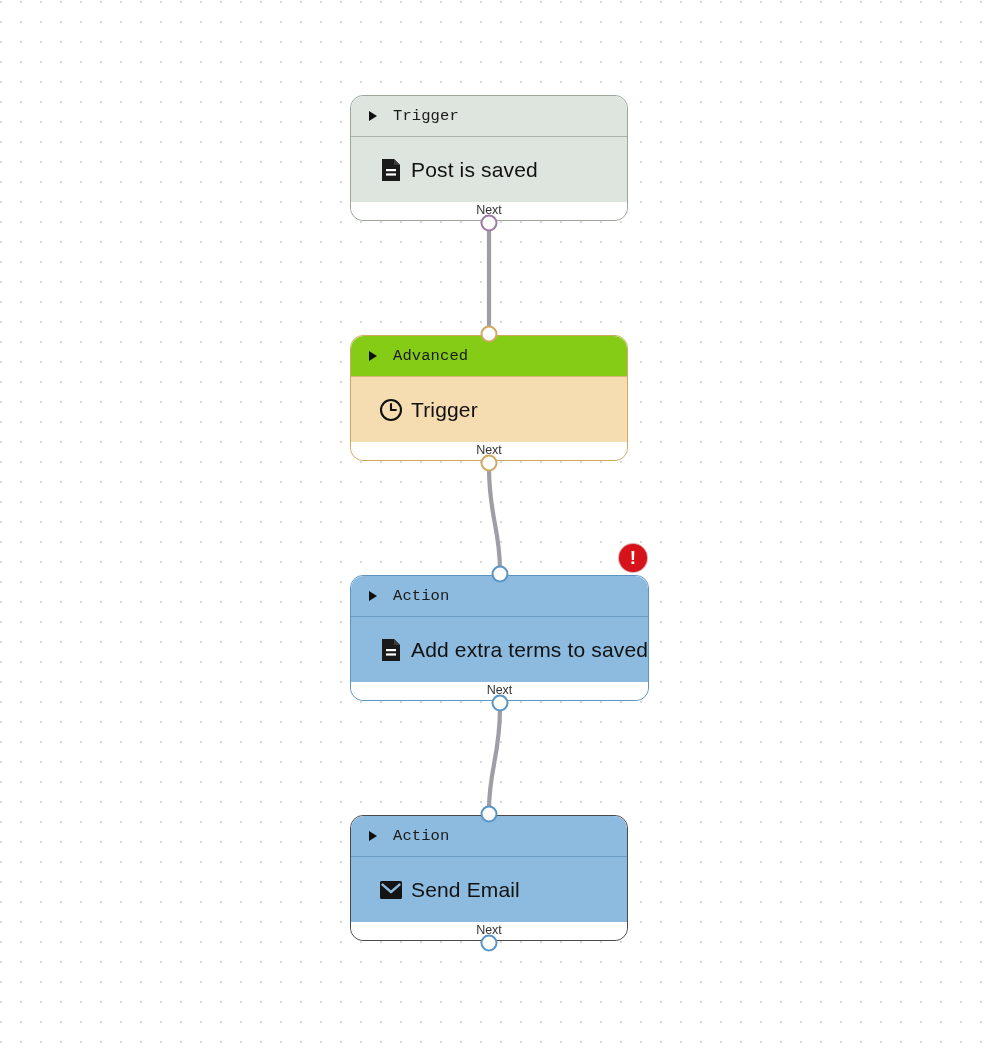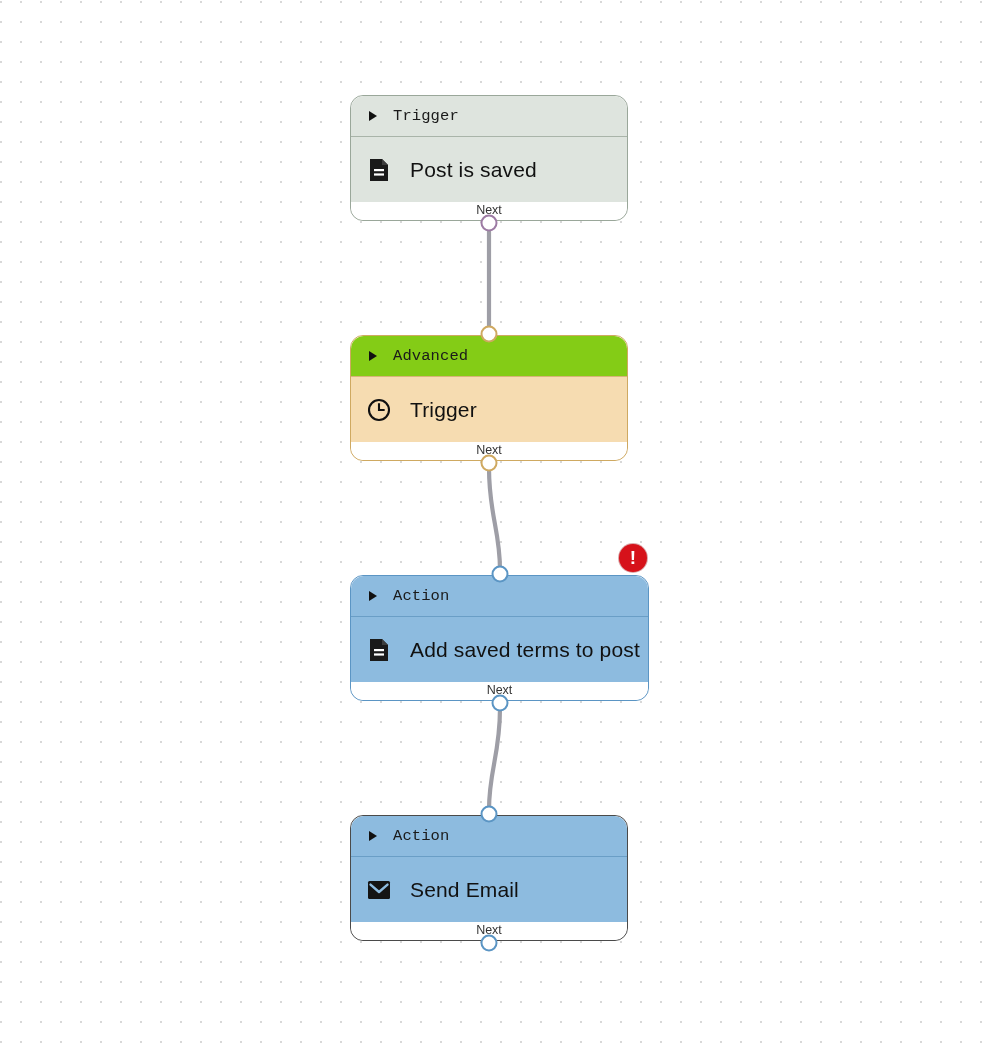--- a/index.html
+++ b/index.html
@@ -69,23 +69,23 @@
   }
 
   .node-divider {
     height: 1px;
     width: 100%;
   }
 
   .node-body {
     display: flex;
     align-items: center;
-    gap: 19px;
+    gap: 8px;
     height: 65px;
-    padding: 0 18px 0 16px;
+    padding: 0 18px 0 28px;
   }
   .node-icon {
     width: 24px; height: 24px;
     flex: 0 0 auto;
     display: flex;
     align-items: center;
     justify-content: center;
   }
   .node-icon svg { display: block; }
   .node-title {
@@ -231,21 +231,21 @@
       <div class="node-divider"></div>
       <div class="node-body">
         <span class="node-icon">
           <svg width="22" height="24" viewBox="0 0 22 24">
             <path d="M2 1 h12 l6 6 v16 H2 Z" fill="#1a1a1a"></path>
             <path d="M14 1 v6 h6 Z" fill="#3c3c3c"></path>
             <rect x="6" y="11" width="10" height="2.2" fill="#ffffff"></rect>
             <rect x="6" y="15.4" width="10" height="2.2" fill="#ffffff"></rect>
           </svg>
         </span>
-        <span class="node-title">Add saved terms to post</span>
+        <span class="node-title">Add extra terms to saved</span>
       </div>
       <div class="node-footer">
         <span>Next</span>
       </div>
     </div>
   </div>
 
   <div class="node action selected" style="left:350px; top:815px; width:278px; height:126px;">
     <div class="node-inner">
       <div class="node-header">

